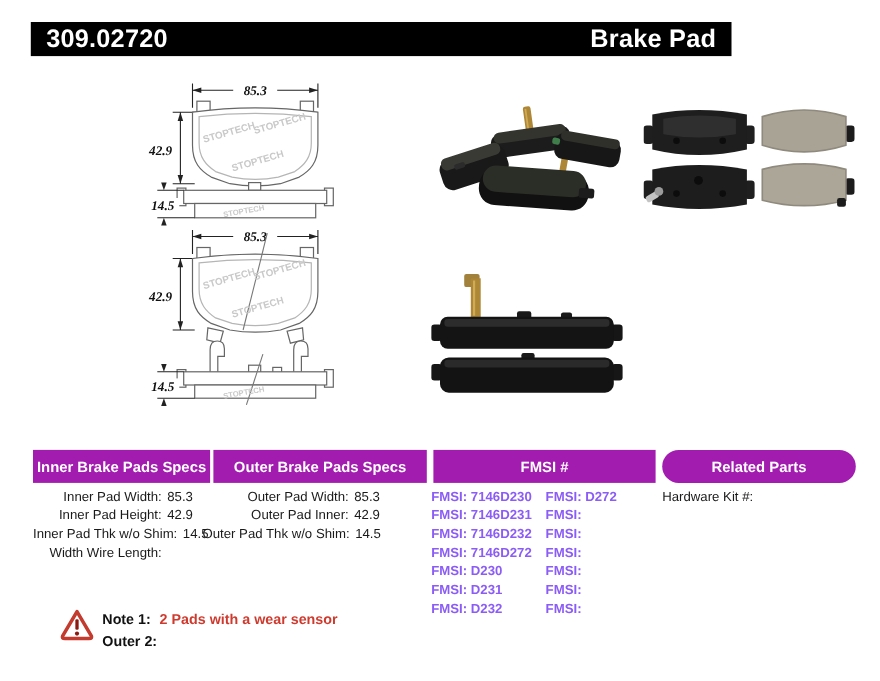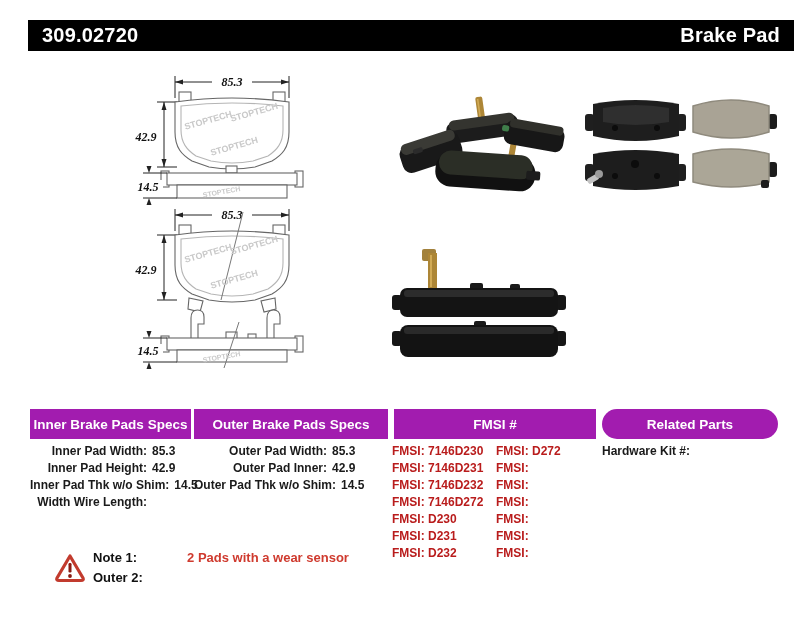--- a/index.html
+++ b/index.html
@@ -1,53 +1,53 @@
 <!DOCTYPE html>
 <html><head>
 <meta charset="utf-8">
 <style>
   html,body{margin:0;padding:0;background:#fff;}
   .page{position:relative;width:800px;height:619px;background:#ffffff;
         font-family:"Liberation Sans",sans-serif;overflow:hidden;color:#111;}
 
   
-  .topbar{position:absolute;left:28px;top:20px;width:766px;height:31px;background:#000;
+  .topbar{position:absolute;left:28px;top:20px;width:637px;height:31px;background:#000;
           color:#fff;display:flex;justify-content:space-between;align-items:center;
-          padding:0 14px;box-sizing:border-box;font-size:20px;font-weight:bold;letter-spacing:.2px;}
+          padding:0 14px;box-sizing:border-box;font-size:23px;font-weight:bold;letter-spacing:.2px;}
 
   
   .blk{position:absolute;}
 
   
   .th-cell{position:absolute;top:409px;height:30px;background:#a21caf;color:#fff;font-weight:bold;
            font-size:13.5px;display:flex;align-items:center;justify-content:center;box-sizing:border-box;}
   .th-inner{left:30px;width:161px;}
   .th-outer{left:194px;width:194px;text-align:right;}
   .th-fmsi{left:394px;width:202px;}
   .th-related{left:602px;width:176px;border-radius:15px;}
 
   
-  .spec-col{position:absolute;top:442px;font-size:12px;font-weight:bold;color:#1a1a1a;}
+  .spec-col{position:absolute;top:442px;font-size:12px;font-weight:normal;color:#1a1a1a;}
   .spec-row{display:flex;height:17px;align-items:center;}
   .spec-label{flex:1;text-align:right;white-space:nowrap;}
   .spec-value{width:34px;margin-left:5px;text-align:left;white-space:nowrap;}
   .col-inner{left:30px;width:156px;}
-  .col-outer{left:194px;width:172px;}
-  .fmsi-col{position:absolute;top:442px;font-size:12px;font-weight:bold;color:#b91c1c;}
+  .col-outer{left:184px;width:172px;}
+  .fmsi-col{position:absolute;top:442px;font-size:12px;font-weight:bold;color:#8b5cf6;}
   .fmsi-row{display:flex;height:17px;align-items:center;}
   .fmsi-label{width:36px;}
   .fmsi-value{white-space:nowrap;}
   .fmsi-1{left:392px;}
   .fmsi-2{left:496px;}
   .col-related{left:602px;width:176px;}
   .related-row{display:flex;height:17px;align-items:center;}
 
   
   .notes{position:absolute;left:93px;top:550px;font-size:13px;font-weight:bold;}
-  .note-row{display:flex;height:20px;align-items:flex-start;gap:42px;}
+  .note-row{display:flex;height:20px;align-items:flex-end;}
   .note-label{color:#111;margin-right:8px;}
   .note-value{color:#cf3a2e;}
   .warn{position:absolute;left:54px;top:552px;}
 
   svg text.dim{font-family:"Liberation Serif",serif;font-style:italic;font-weight:bold;font-size:12px;fill:#111;}
   svg text.wm{font-family:"Liberation Sans",sans-serif;font-weight:bold;fill:#c9c9c9;}
 </style>
 </head>
 <body>
 

